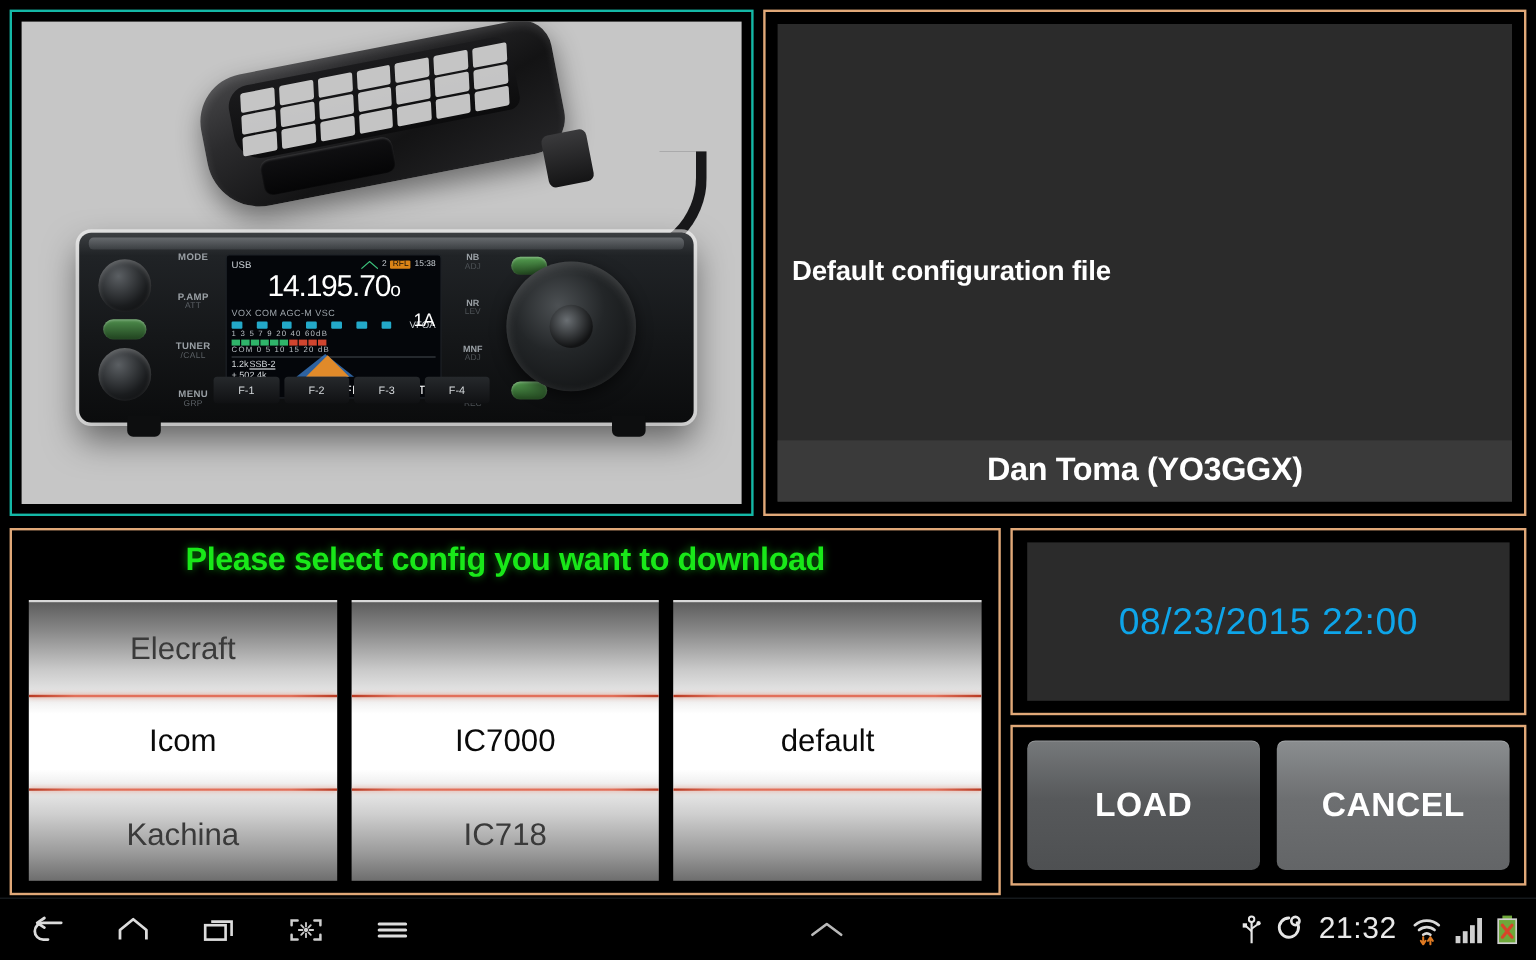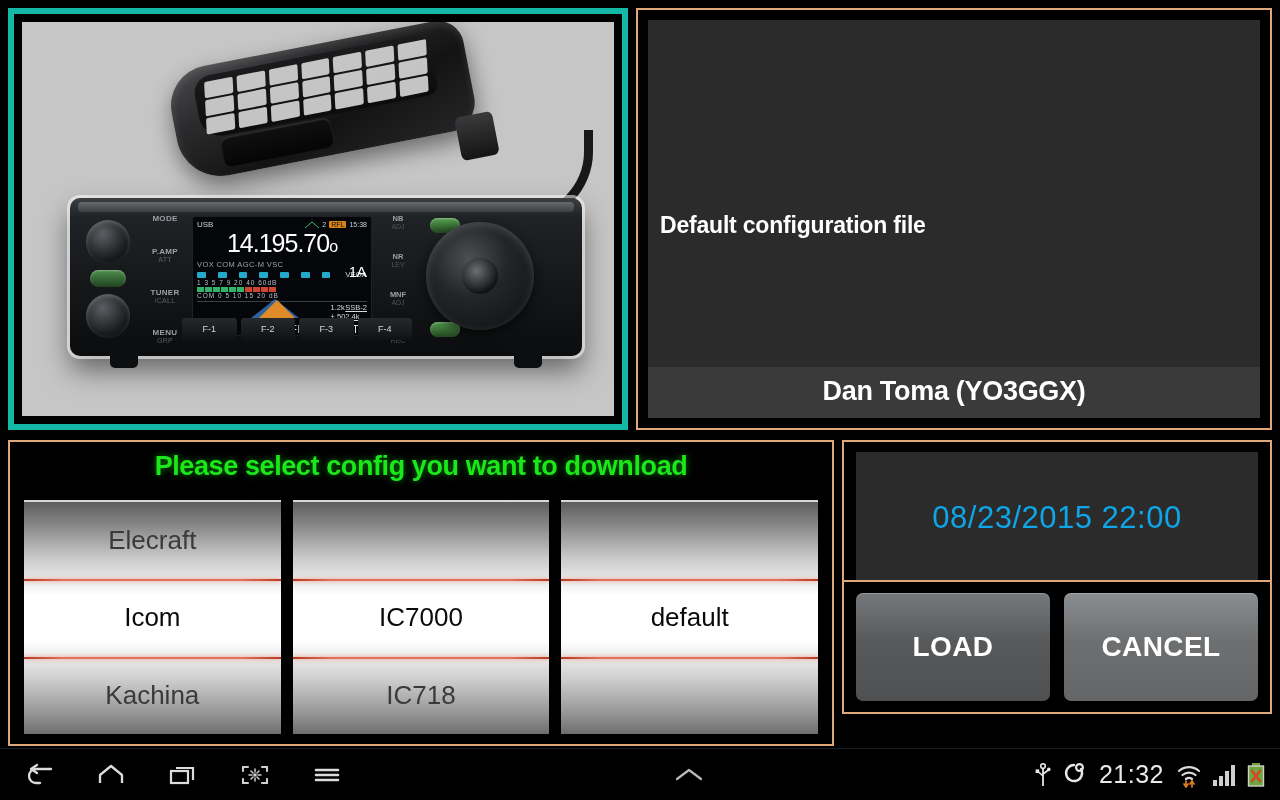--- a/index.html
+++ b/index.html
@@ -5,21 +5,21 @@
   * { margin:0; padding:0; box-sizing:border-box; }
   html,body{
     width:1280px; height:800px; background:#000; overflow:hidden;
     font-family:"Liberation Sans", sans-serif;
   }
   #screen{ position:relative; width:1280px; height:800px; background:#000; }
 
   
   .panel{ position:absolute; background:#000; }
   .frame-orange{ border:2px solid #e0a878; }
-  .frame-cyan{ border:6px solid #14b8a6; }
+  .frame-cyan{ border:2px solid #14b8a6; }
 
   
   #radio-panel{ left:8px; top:8px; width:620px; height:422px; }
   #radio-photo{
     position:absolute; left:8px; top:8px; right:8px; bottom:8px;
     background:#c6c6c6; overflow:hidden;
   }
   
   .mic-body{
     position:absolute; left:150px; top:22px; width:300px; height:112px;
@@ -106,21 +106,21 @@
   .lcd .bargrid u{ display:block; width:13px; height:6px; background:#23a9c9; border-radius:1px; }
   .lcd .vfo{ color:#cfd4d8; font-size:8px; margin-left:3px; }
   .lcd .scale{ color:#b9bfc4; font-size:6.5px; letter-spacing:1px; }
   .lcd .meter{ display:flex; gap:1px; margin-top:1px; }
   .lcd .meter u{ display:block; width:7px; height:5px; background:#2fb46a; }
   .lcd .meter u.r{ background:#d0452f; }
   .lcd .pw{
     position:absolute; right:5px; top:46px; color:#fff; font-size:15px; letter-spacing:-.5px;
   }
   .lcd .divline{ border-top:1px solid #3a4046; margin:2px 0 1px; }
-  .lcd .bot{ display:flex; justify-content:flex-end; color:#d6dadd; font-size:7.5px; }
+  .lcd .bot{ display:flex; justify-content:flex-start; color:#d6dadd; font-size:7.5px; }
   .lcd .bot .lft u{ display:block; font-style:normal; text-decoration:none; }
   .lcd .filt{
     position:absolute; left:58px; bottom:17px; width:64px; height:20px;
   }
   .lcd .filt .tri{
     position:absolute; left:8px; bottom:0; width:0; height:0;
     border-left:18px solid transparent; border-right:18px solid transparent;
     border-bottom:18px solid #e08a2a;
   }
   .lcd .filt .out{
@@ -215,21 +215,21 @@
 
   
   #datetime-panel{ left:842px; top:440px; width:430px; height:156px; }
   #datetime-inner{
     position:absolute; left:12px; top:10px; right:12px; bottom:10px;
     background:#2b2b2b; display:flex; align-items:center; justify-content:center;
   }
   #datetime-value{
     color:#0ea5e9; font-size:31px; font-weight:normal; letter-spacing:.5px;
   }
-  #buttons-panel{ left:842px; top:580px; width:430px; height:134px; }
+  #buttons-panel{ left:842px; top:604px; width:430px; height:134px; }
   #buttons-inner{
     position:absolute; left:12px; top:11px; right:12px; bottom:11px;
     display:flex; gap:14px;
   }
   .bigbtn{
     flex:1; border-radius:7px; border:none; cursor:pointer;
     display:flex; align-items:center; justify-content:center;
     color:#fff; font-size:28px; font-weight:bold; letter-spacing:.4px;
     font-family:"Liberation Sans", sans-serif;
     box-shadow:inset 0 1px 0 rgba(255,255,255,.22);

